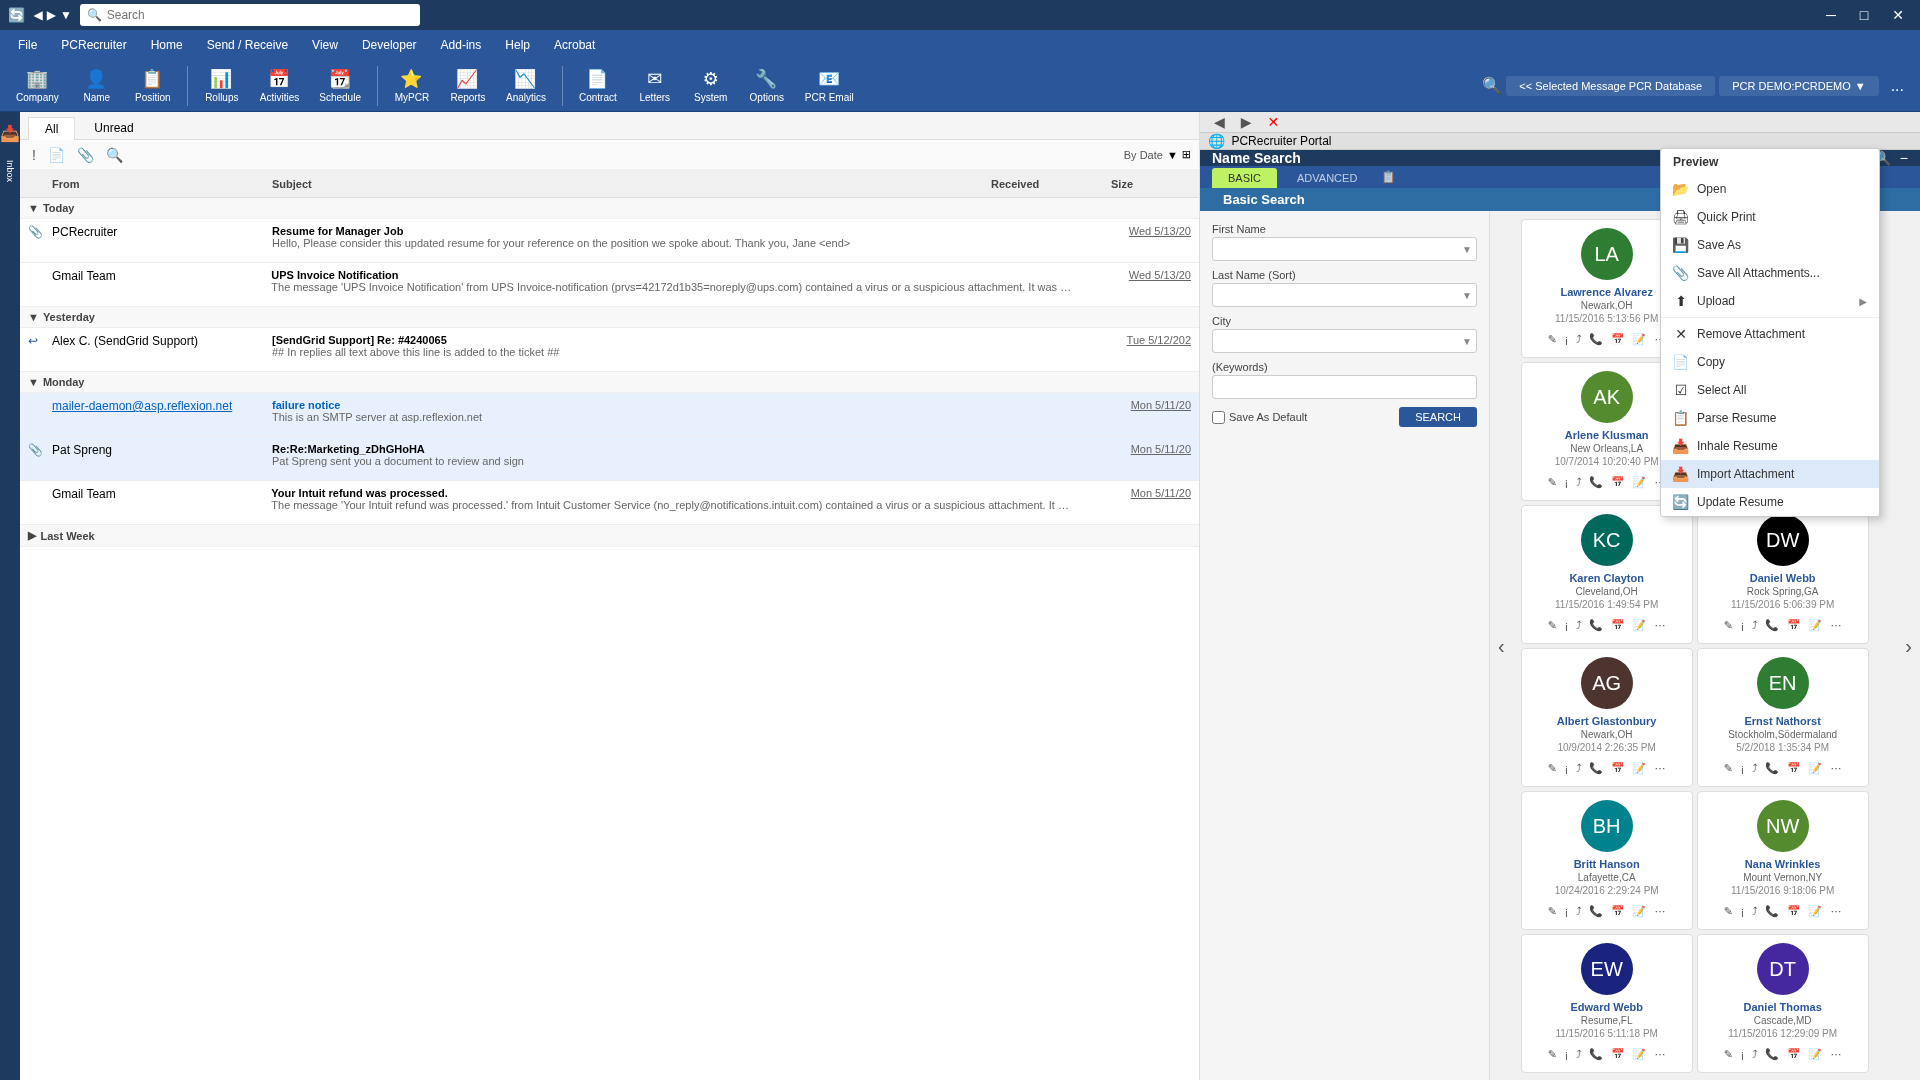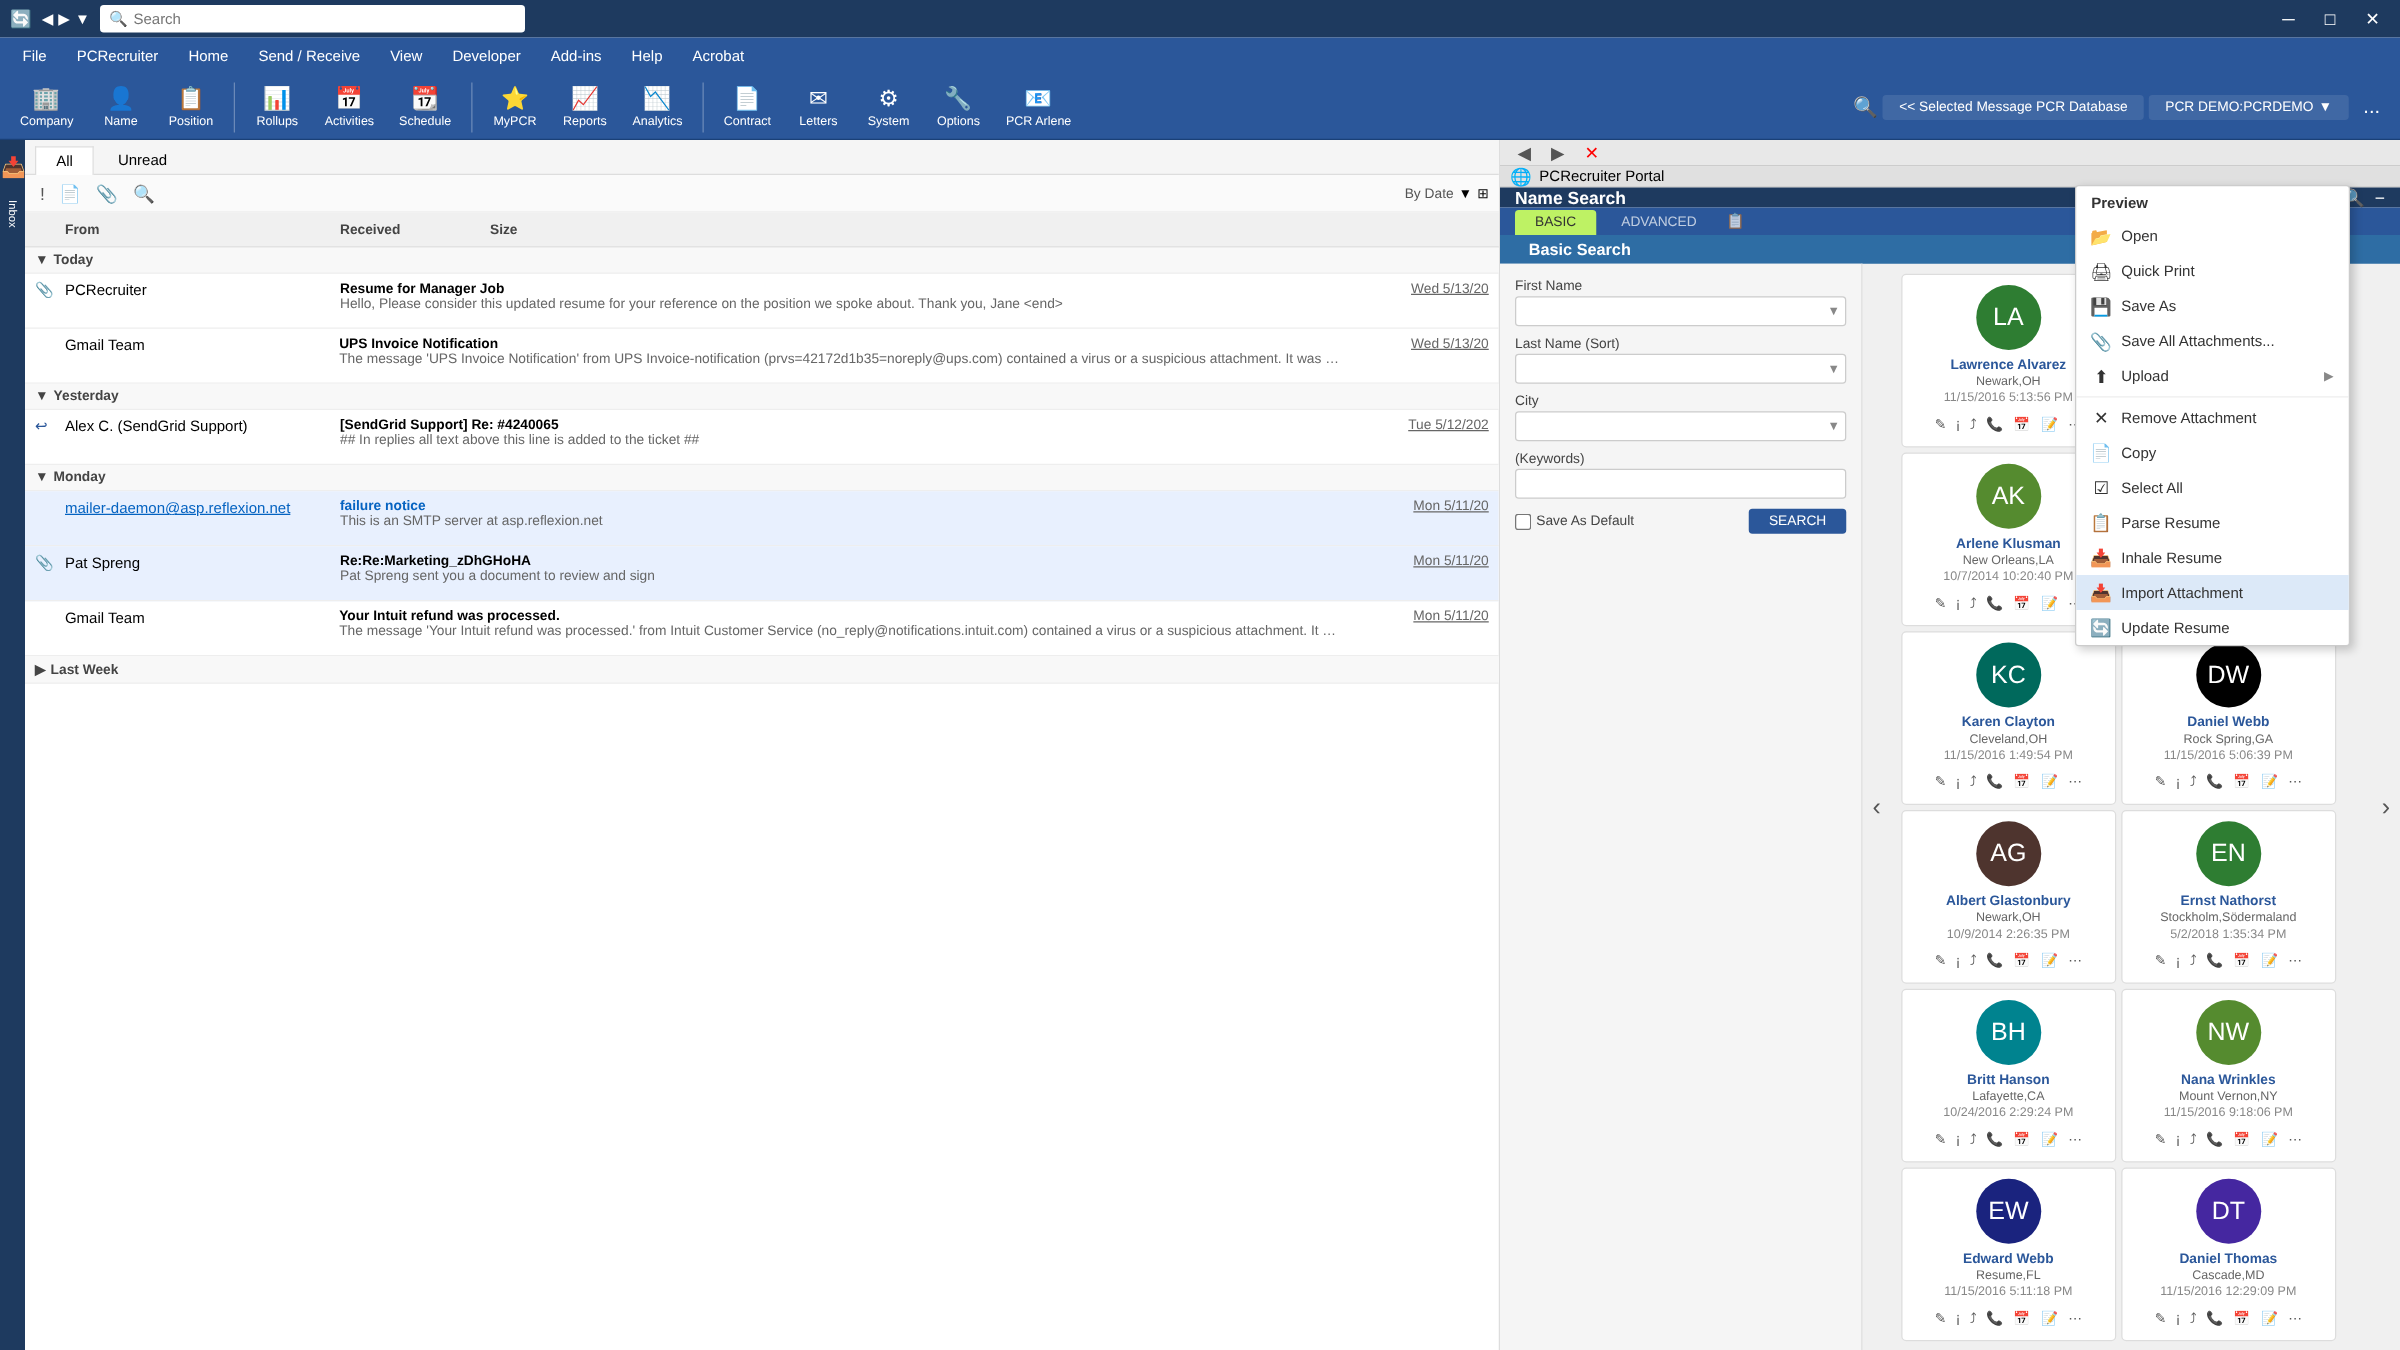--- a/index.html
+++ b/index.html
@@ -187,21 +187,21 @@
   <div class="ribbon-btn">
     <span class="icon">⚙</span>
     <span>System</span>
   </div>
   <div class="ribbon-btn">
     <span class="icon">🔧</span>
     <span>Options</span>
   </div>
   <div class="ribbon-btn">
     <span class="icon">📧</span>
-    <span>PCR Arlene</span>
+    <span>PCR Email</span>
   </div>
   <div class="ribbon-end">
     <span style="color:white;font-size:16px;cursor:pointer;">🔍</span>
     <div class="ribbon-dropdown">
       <span>&lt;&lt; Selected Message</span>
       &nbsp;
       <span>PCR Database</span>
     </div>
     <div class="ribbon-dropdown">
       <span>PCR DEMO:PCRDEMO</span>
@@ -230,20 +230,21 @@
       <span class="email-tool-btn">🔍</span>
       <div style="margin-left:auto;display:flex;align-items:center;gap:4px;">
         <span style="font-size:11px;color:#555;">By Date</span>
         <span style="font-size:11px;cursor:pointer;">▼</span>
         <span style="font-size:11px;cursor:pointer;">⊞</span>
       </div>
     </div>
     <div class="email-table-header">
       <div style="width:24px;"></div>
       <div class="email-col-from">From</div>
+      <div class="email-col-subject">Subject</div>
       <div class="email-col-received">Received</div>
       <div class="email-col-size">Size</div>
     </div>
     <div class="email-list">
 
       <div class="email-group-header">
         <span>▼</span>
         <span>Today</span>
       </div>
       <div class="email-row">

